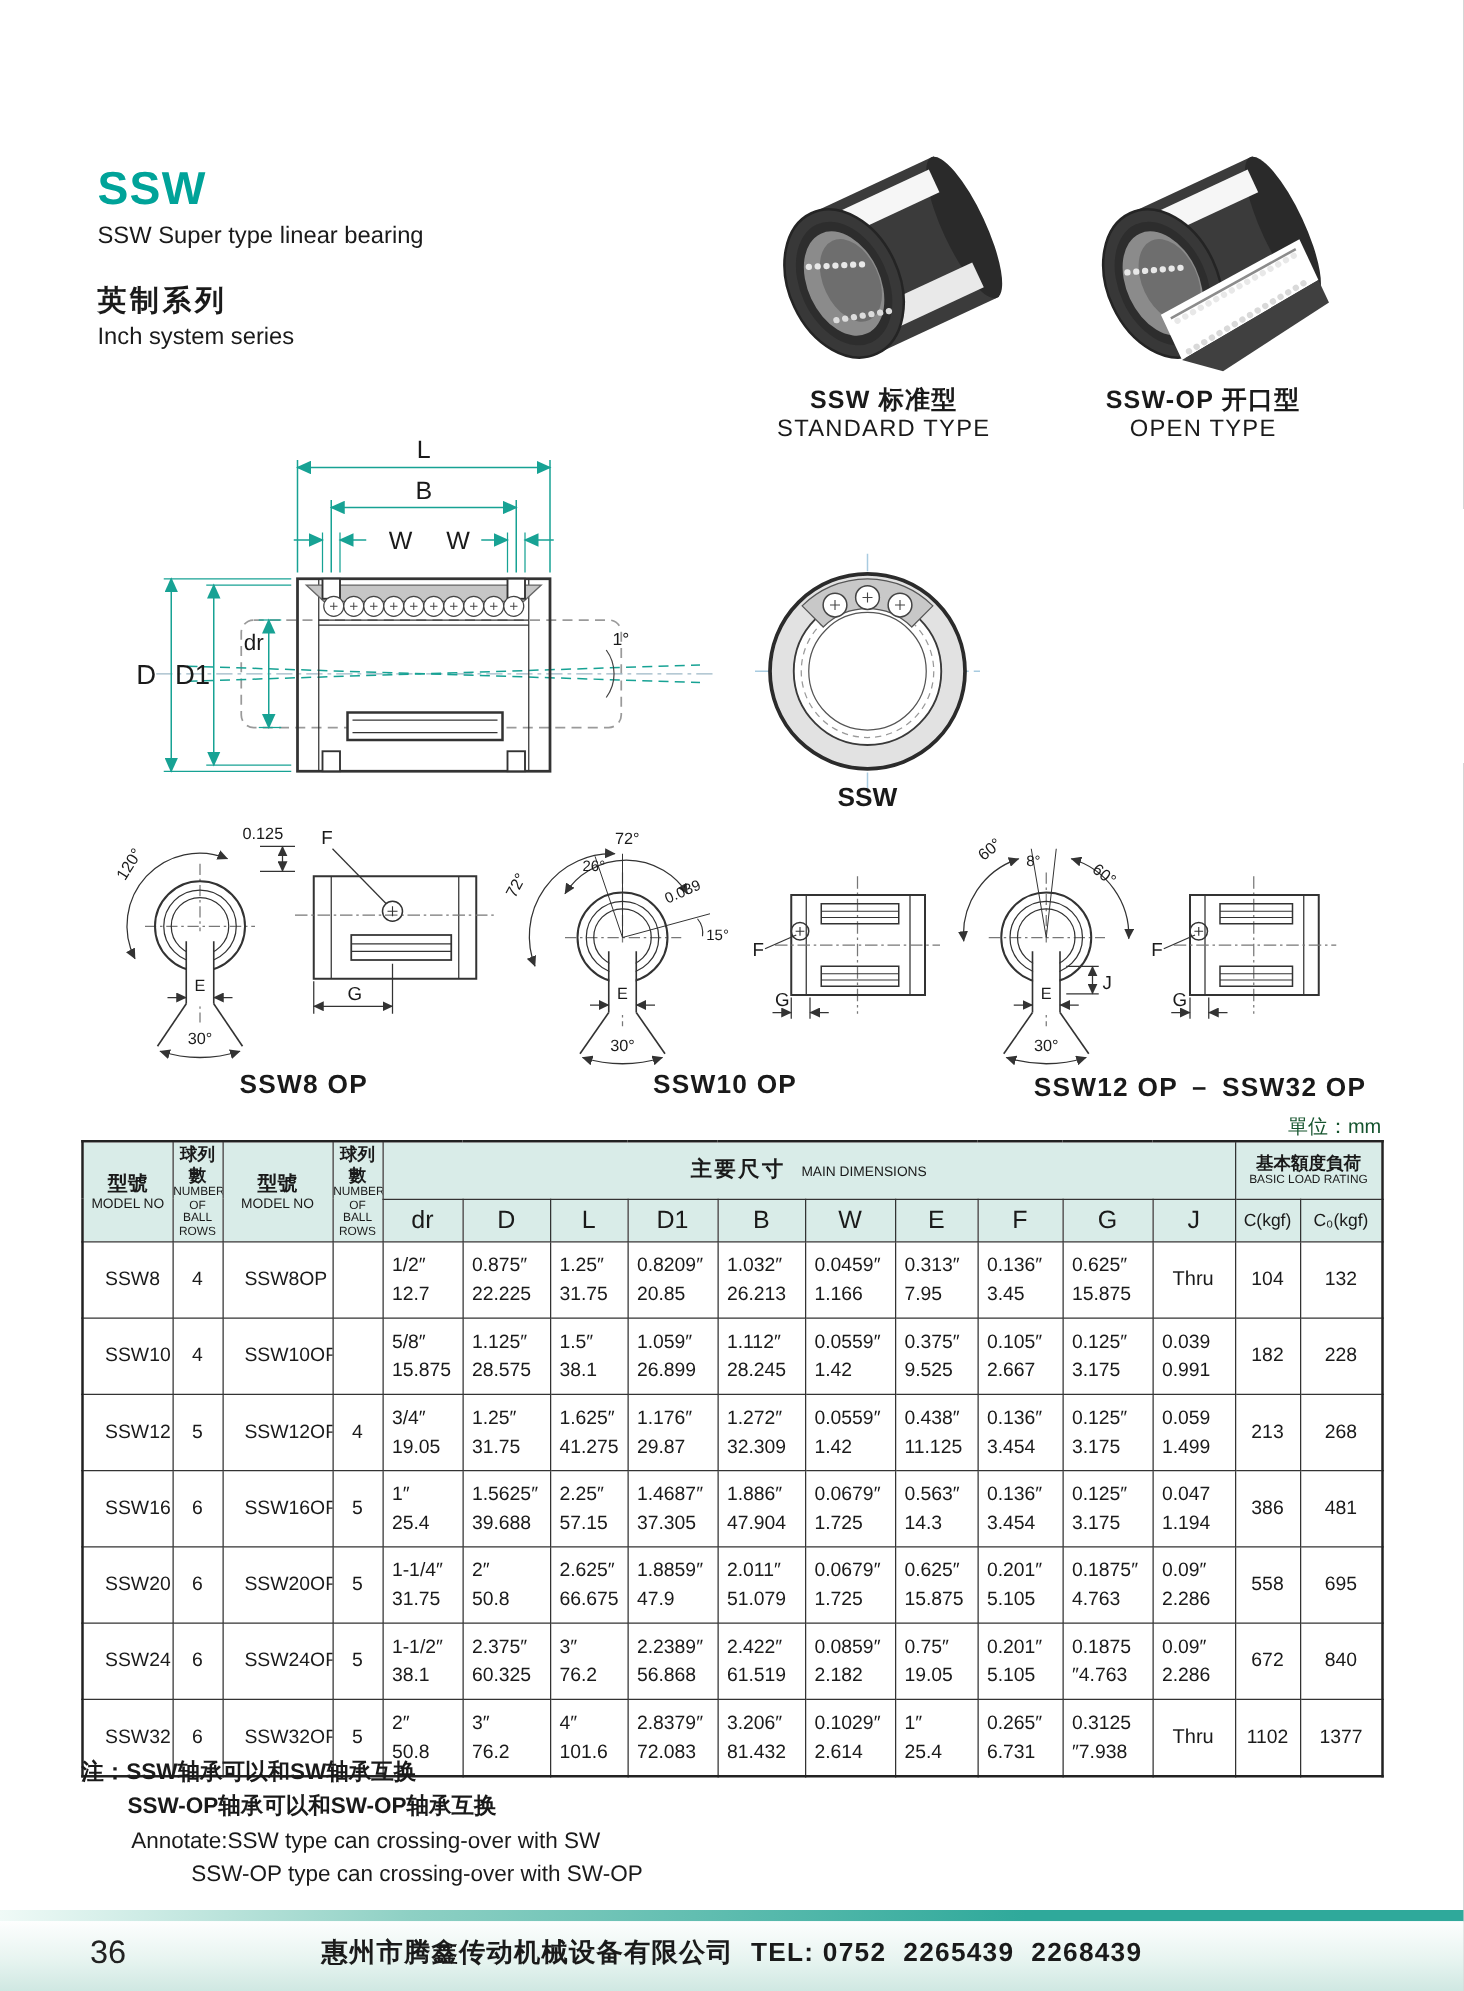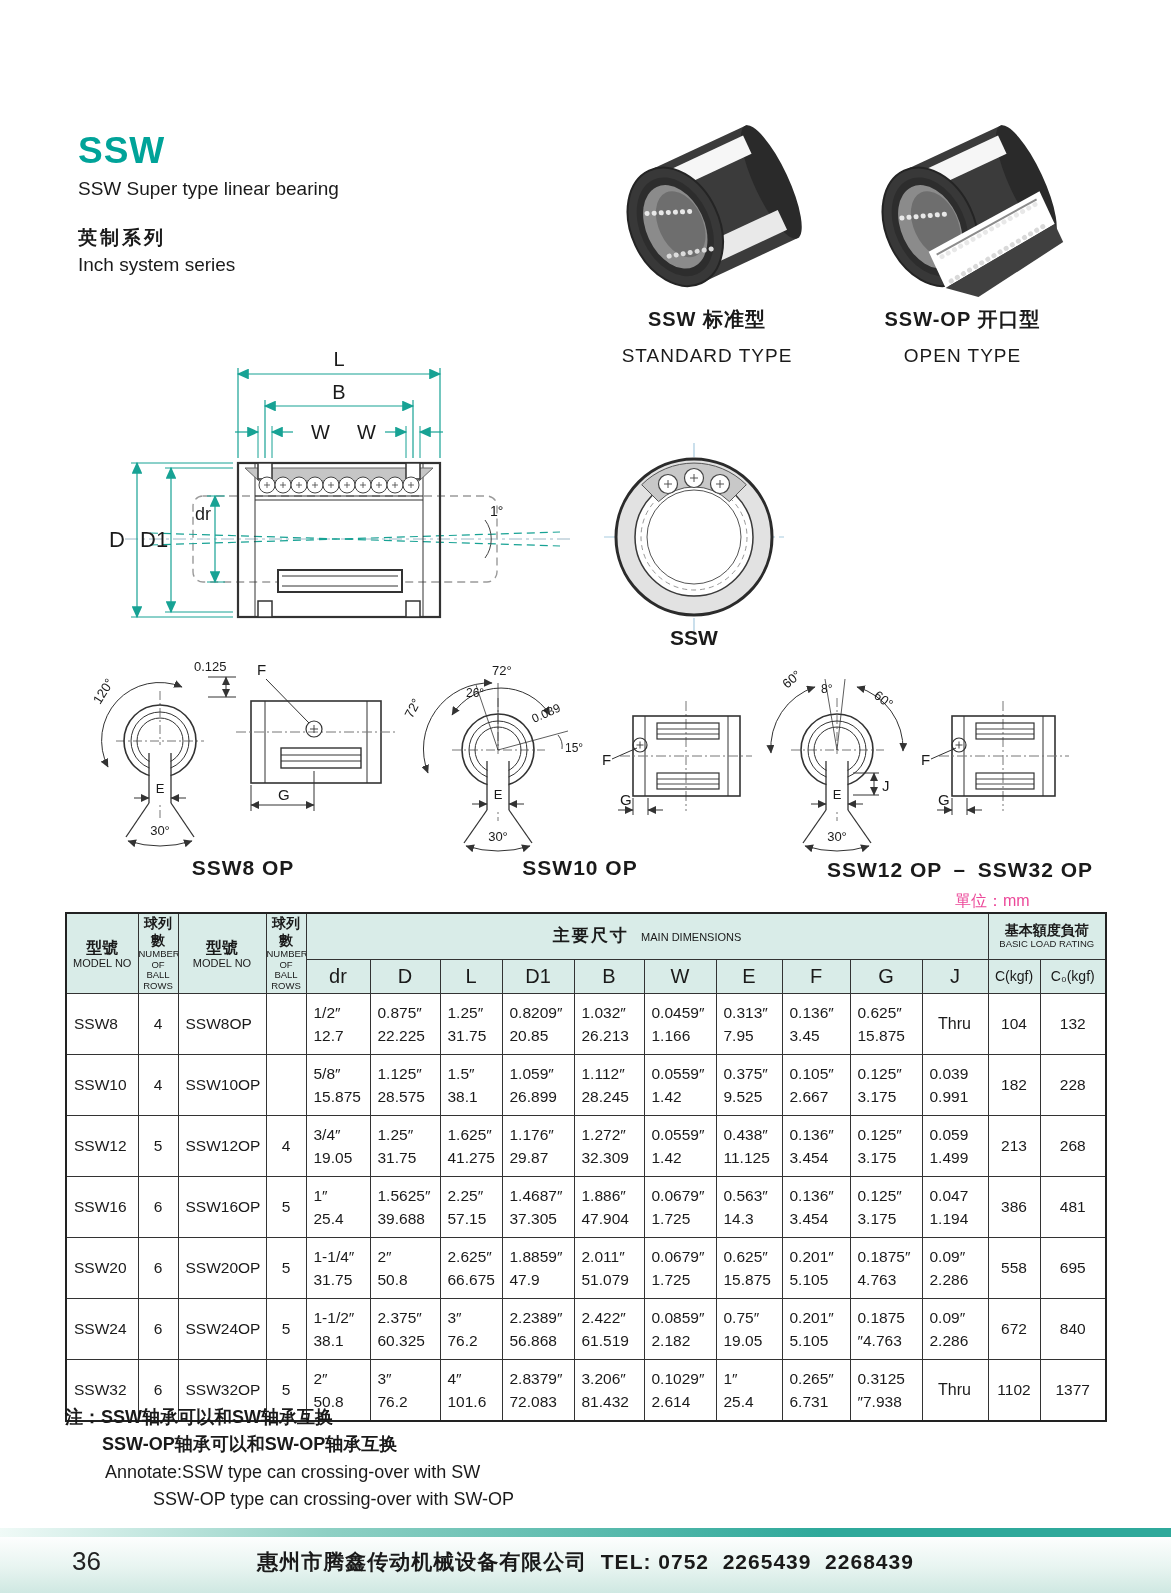--- a/index.html
+++ b/index.html
@@ -14,51 +14,51 @@
   .logo-text{flex:1;text-align:center;color:#ffffff;font-weight:bold;font-style:italic;
     font-size:31px;letter-spacing:2px;white-space:nowrap;}
   .logo-paren{color:#ffffff;font-size:54px;font-weight:bold;line-height:46px;margin-right:10px;
     transform:scaleX(.75);transform-origin:right center;}
 
   
   .title-block{position:absolute;left:78px;top:130px;line-height:1.15;}
   .model-title{color:#00a399;font-size:37px;font-weight:bold;letter-spacing:1px;margin:0;}
   .title-cn{font-size:25px;letter-spacing:3px;margin-top:8px;font-weight:600;}
   .title-en{font-size:19px;margin-top:5px;}
-  .series-cn{font-size:19px;letter-spacing:3px;margin-top:28px;font-weight:600;}
+  .series-cn{font-size:23px;letter-spacing:3px;margin-top:28px;font-weight:600;}
   .series-en{font-size:19px;margin-top:5px;}
 
   
   .photo{position:absolute;}
   .photo-caption{position:absolute;text-align:center;}
   .photo-caption .l1{font-size:20px;font-weight:bold;letter-spacing:1px;}
-  .photo-caption .l2{font-size:19px;margin-top:12px;letter-spacing:1px;}
+  .photo-caption .l2{font-size:19px;margin-top:0;letter-spacing:1px;}
 
   
   .drawing{position:absolute;}
   .drw-caption{position:absolute;text-align:center;font-weight:bold;font-size:21px;letter-spacing:1px;}
 
   
-  .unit-label{position:absolute;left:955px;top:891px;width:150px;text-align:left;font-size:16px;color:#ec4899;}
+  .unit-label{position:absolute;left:955px;top:891px;width:150px;text-align:right;font-size:16px;color:#14532d;}
 
   
   table.data-table{position:absolute;left:65px;top:912px;width:1040px;border-collapse:collapse;
     table-layout:fixed;border:2px solid #222;}
   .data-table th,.data-table td{border:1px solid #333;overflow:hidden;}
   .data-table thead th{background:#d9ece8;font-weight:normal;padding:1px 0;}
   .h-cn{font-size:16px;font-weight:600;line-height:1.2;}
   .h-cn.sm{font-size:14px;}
   .h-en{font-size:9.5px;line-height:1.15;white-space:pre-line;}
   .h-en.md{font-size:11px;}
   .main-h .h-cn{display:inline;font-size:17px;letter-spacing:2px;}
   .main-h .h-en{display:inline;font-size:11px;margin-left:8px;letter-spacing:0;}
   .dim-h{font-size:20px;height:30px;}
   .load-h{font-size:14px;height:30px;}
   .data-table tbody td{height:58px;font-size:15.5px;background:#fff;vertical-align:middle;}
-  td.model-cell{text-align:left;padding-left:7px;}
+  td.model-cell{text-align:left;padding-left:17px;}
   td.center{text-align:center;}
   td.dim-cell{text-align:left;padding-left:7px;white-space:pre-line;line-height:1.5;}
   td.dim-cell.single{text-align:center;padding-left:0;font-size:16px;}
   td.load-val{text-align:center;}
 
   
   .notes{position:absolute;left:65px;top:1404px;font-size:18px;line-height:1.52;}
   .notes .n1{font-weight:600;}
   .notes .n2{margin-left:37px;font-weight:600;}
   .notes .n3{margin-left:40px;}

